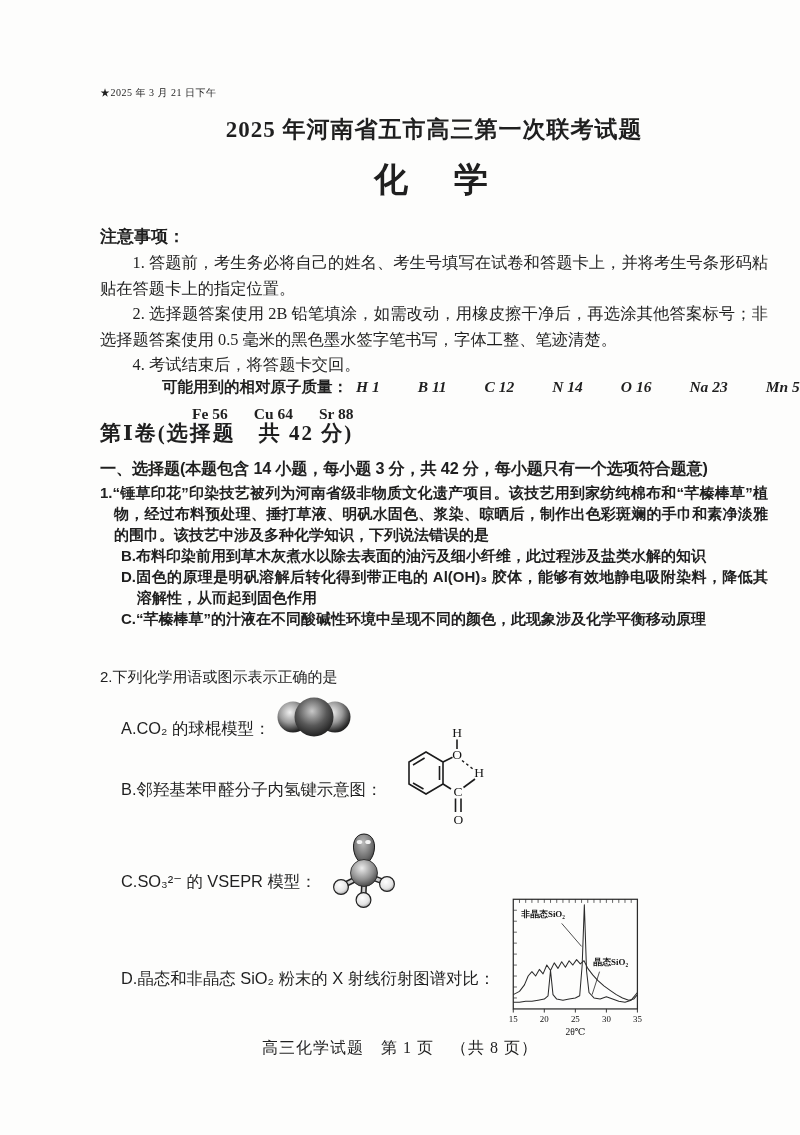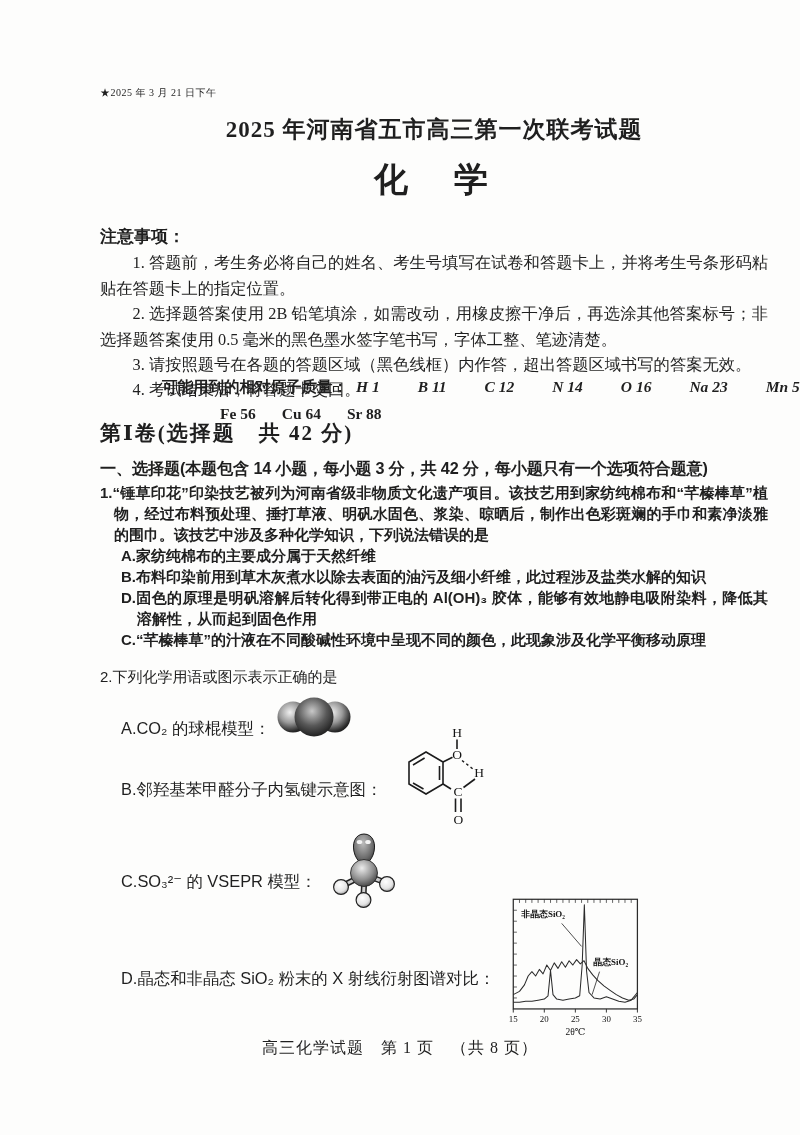--- a/index.html
+++ b/index.html
@@ -19,21 +19,21 @@
   .subject-title{top:157px;left:100px;width:668px;text-align:center;font-size:34px;font-weight:700;letter-spacing:6px;}
 
   .notice-block{top:224px;font-size:16.3px;line-height:25.4px;}
   .notice-heading{font-weight:700;font-size:17px;margin:0 0 1px 0;}
   .notice-block p{margin:0;text-indent:2em;text-align:justify;}
 
   .mass-block{top:375px;font-weight:700;font-size:15.5px;line-height:24px;}
   .mass-row1{display:flex;align-items:baseline;}
   .mass-label{text-indent:2em;padding-left:2em;white-space:nowrap;}
   .mass-items{display:flex;gap:38px;margin-left:8px;white-space:nowrap;font-style:italic;}
-  .mass-row2{display:flex;gap:26px;margin-left:120px;margin-top:3px;white-space:nowrap;align-items:flex-end;}
+  .mass-row2{display:flex;gap:26px;margin-left:92px;margin-top:3px;white-space:nowrap;align-items:flex-end;}
 
   .section-heading{top:419px;left:100px;width:668px;text-align:left;font-size:21px;font-weight:600;letter-spacing:2px;}
 
   .sans{font-family:"Liberation Sans","DejaVu Sans",sans-serif;}
   .q-intro{top:458px;font-size:16.2px;font-weight:700;letter-spacing:-0.2px;}
   .q1-block{top:482px;font-size:15px;line-height:21px;font-weight:700;}
   .q1-stem{margin:0;padding-left:14px;text-indent:-14px;text-align:justify;}
   .q1-opt{margin:0 0 0 21px;padding-left:16px;text-indent:-16px;text-align:justify;}
 
   .q2-stem{top:668px;font-size:15px;font-weight:500;}
@@ -60,21 +60,20 @@
 
   <div class="abs date-note">★2025 年 3 月 21 日下午</div>
 
   <div class="page abs exam-title" style="height:auto;">2025 年河南省五市高三第一次联考试题</div>
   <div class="page abs subject-title" style="height:auto;">化　学</div>
 
   <div class="abs notice-block">
     <div class="notice-heading">注意事项：</div>
     <p>1. 答题前，考生务必将自己的姓名、考生号填写在试卷和答题卡上，并将考生号条形码粘贴在答题卡上的指定位置。</p>
     <p>2. 选择题答案使用 2B 铅笔填涂，如需改动，用橡皮擦干净后，再选涂其他答案标号；非选择题答案使用 0.5 毫米的黑色墨水签字笔书写，字体工整、笔迹清楚。</p>
-    <p>3. 请按照题号在各题的答题区域（黑色线框）内作答，超出答题区域书写的答案无效。</p>
     <p>4. 考试结束后，将答题卡交回。</p>
   </div>
 
   <div class="abs mass-block">
     <div class="mass-row1">
       <span class="mass-label">可能用到的相对原子质量：</span>
       <span class="mass-items">
         <span>H 1</span>
         <span>B 11</span>
         <span>C 12</span>
@@ -90,21 +89,20 @@
       <span>Sr 88</span>
     </div>
   </div>
 
   <div class="page abs section-heading" style="height:auto;">第Ⅰ卷(选择题　共 42 分)</div>
 
   <div class="abs q-intro sans">一、选择题(本题包含 14 小题，每小题 3 分，共 42 分，每小题只有一个选项符合题意)</div>
 
   <div class="abs q1-block sans">
     <p class="q1-stem">1.“锤草印花”印染技艺被列为河南省级非物质文化遗产项目。该技艺用到家纺纯棉布和“芊榛棒草”植物，经过布料预处理、捶打草液、明矾水固色、浆染、晾晒后，制作出色彩斑斓的手巾和素净淡雅的围巾。该技艺中涉及多种化学知识，下列说法错误的是</p>
-    <p class="q1-opt">A.家纺纯棉布的主要成分属于天然纤维</p>
     <p class="q1-opt">B.布料印染前用到草木灰煮水以除去表面的油污及细小纤维，此过程涉及盐类水解的知识</p>
     <p class="q1-opt">D.固色的原理是明矾溶解后转化得到带正电的 Al(OH)₃ 胶体，能够有效地静电吸附染料，降低其溶解性，从而起到固色作用</p>
     <p class="q1-opt">C.“芊榛棒草”的汁液在不同酸碱性环境中呈现不同的颜色，此现象涉及化学平衡移动原理</p>
   </div>
 
   <div class="abs q2-stem sans">2.下列化学用语或图示表示正确的是</div>
 
   <div class="abs q2-row row-a">
     <span class="q2-label sans">A.CO₂ 的球棍模型：</span>
     <svg class="fig fig-co2" width="76" height="46" viewBox="0 0 76 46">

